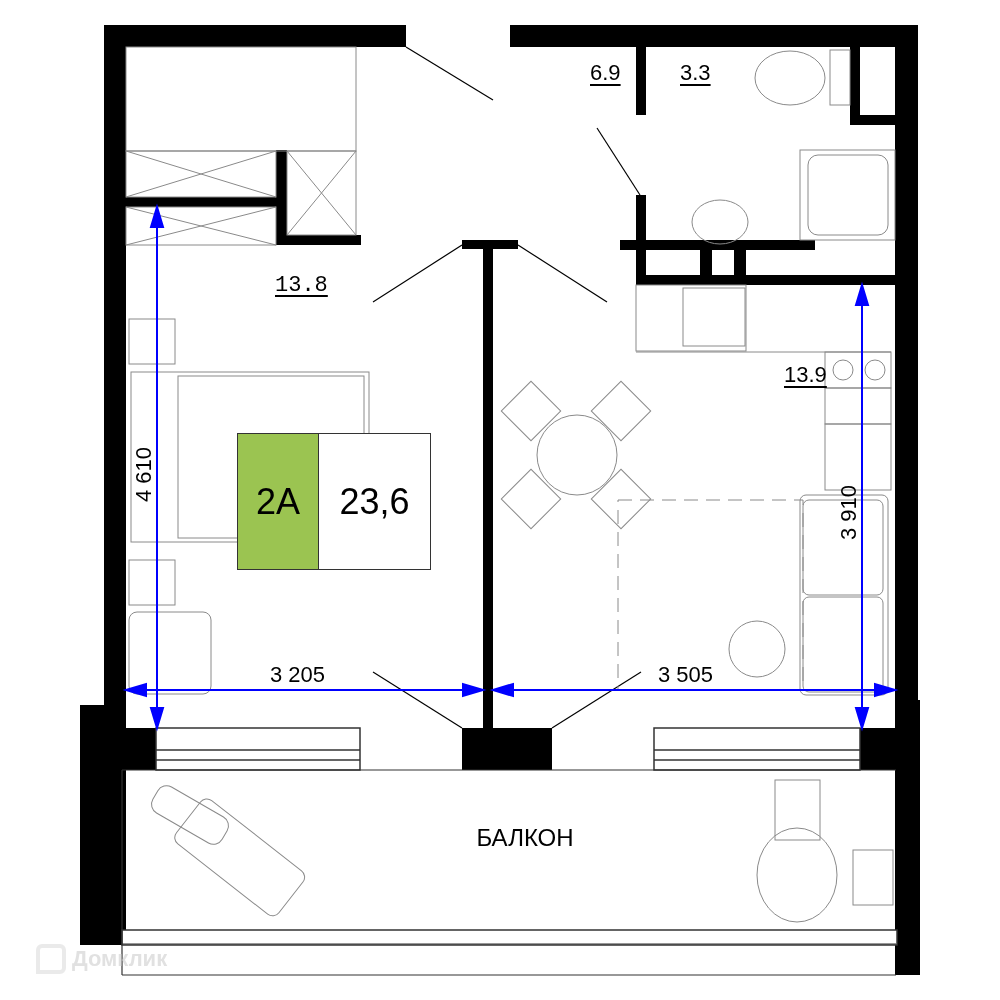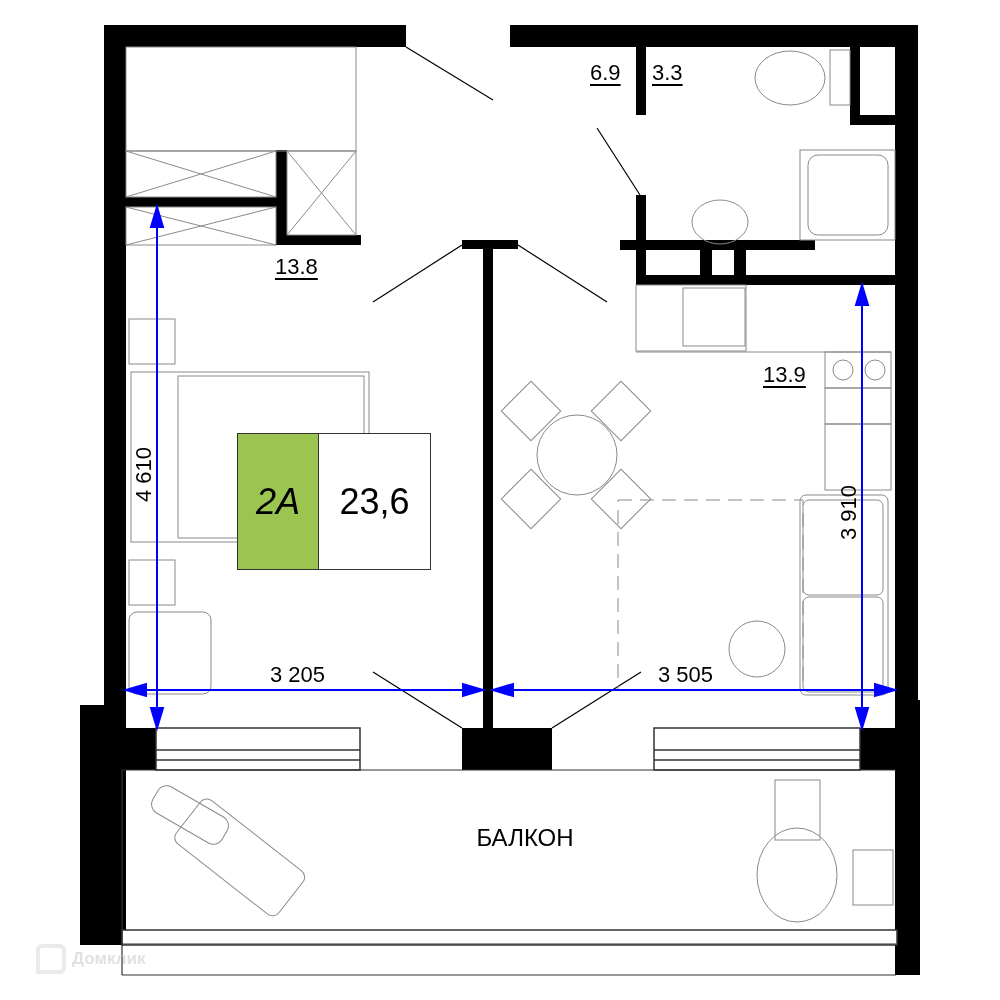--- a/index.html
+++ b/index.html
@@ -3,24 +3,24 @@
 <meta charset="utf-8">
 <style>
   html,body{margin:0;padding:0;background:#fff;}
   body{width:1000px;height:1000px;position:relative;overflow:hidden;font-family:"Liberation Sans",sans-serif;}
   svg{position:absolute;left:0;top:0;}
   .lbl{position:absolute;font-family:"Liberation Sans",sans-serif;color:#000;white-space:nowrap;line-height:1;}
   .room{font-size:22px;text-decoration:underline;text-underline-offset:4px;text-decoration-thickness:2px;}
   .dim{font-size:22px;}
   .vdim{transform-origin:left top;transform:rotate(-90deg);}
   .badge{position:absolute;left:237px;top:433px;width:192px;height:135px;border:1px solid #333;display:flex;background:#fff;}
-  .badge .type{width:80px;background:#9bc451;border-right:1px solid #333;display:flex;align-items:center;justify-content:center;font-size:36px;font-style:italic;}
+  .badge .type{width:80px;background:#9bc451;border-right:1px solid #333;display:flex;align-items:center;justify-content:center;font-size:36px;}
   .badge .area{flex:1;display:flex;align-items:center;justify-content:center;font-size:36px;}
   .balcony{position:absolute;left:420px;top:822px;width:210px;text-align:center;font-size:24px;line-height:1.3;}
-  .wm{position:absolute;left:36px;top:944px;font-size:17px;font-weight:bold;color:rgba(200,200,200,0.55);display:flex;align-items:center;gap:6px;}
+  .wm{position:absolute;left:36px;top:944px;font-size:22px;font-weight:bold;color:rgba(200,200,200,0.55);display:flex;align-items:center;gap:6px;}
   .wm .logo{width:30px;height:30px;border:4px solid rgba(220,220,220,0.6);border-radius:6px 6px 6px 0;box-sizing:border-box;}
 </style>
 </head>
 <body>
 
 <svg width="1000" height="1000" viewBox="0 0 1000 1000">
 
   <g fill="#000">
     <rect x="104" y="25" width="302" height="22"></rect>
     <rect x="510" y="25" width="408" height="22"></rect>
@@ -137,24 +137,24 @@
     <polygon points="895,690 875,684 875,696"></polygon>
     <line x1="157" y1="207" x2="157" y2="728"></line>
     <polygon points="157,207 151,227 163,227"></polygon>
     <polygon points="157,728 151,708 163,708"></polygon>
     <line x1="862" y1="285" x2="862" y2="728"></line>
     <polygon points="862,285 856,305 868,305"></polygon>
     <polygon points="862,728 856,708 868,708"></polygon>
   </g>
 </svg>
 
-<div class="lbl room" style="left:275px;top:256px;">13.8</div>
+<div class="lbl room" style="left:275px;top:275px;font-family:Liberation Mono, monospace;">13.8</div>
 <div class="lbl room" style="left:590px;top:62px;">6.9</div>
-<div class="lbl room" style="left:652px;top:62px;">3.3</div>
-<div class="lbl room" style="left:763px;top:364px;">13.9</div>
+<div class="lbl room" style="left:680px;top:62px;">3.3</div>
+<div class="lbl room" style="left:784px;top:364px;">13.9</div>
 
 <div class="lbl dim" style="left:270px;top:664px;">3 205</div>
 <div class="lbl dim" style="left:658px;top:664px;">3 505</div>
 <div class="lbl dim vdim" style="left:133px;top:502px;">4 610</div>
 <div class="lbl dim vdim" style="left:838px;top:540px;">3 910</div>
 
 <div class="badge">
   <div class="type">2A</div>
   <div class="area">23,6</div>
 </div>

